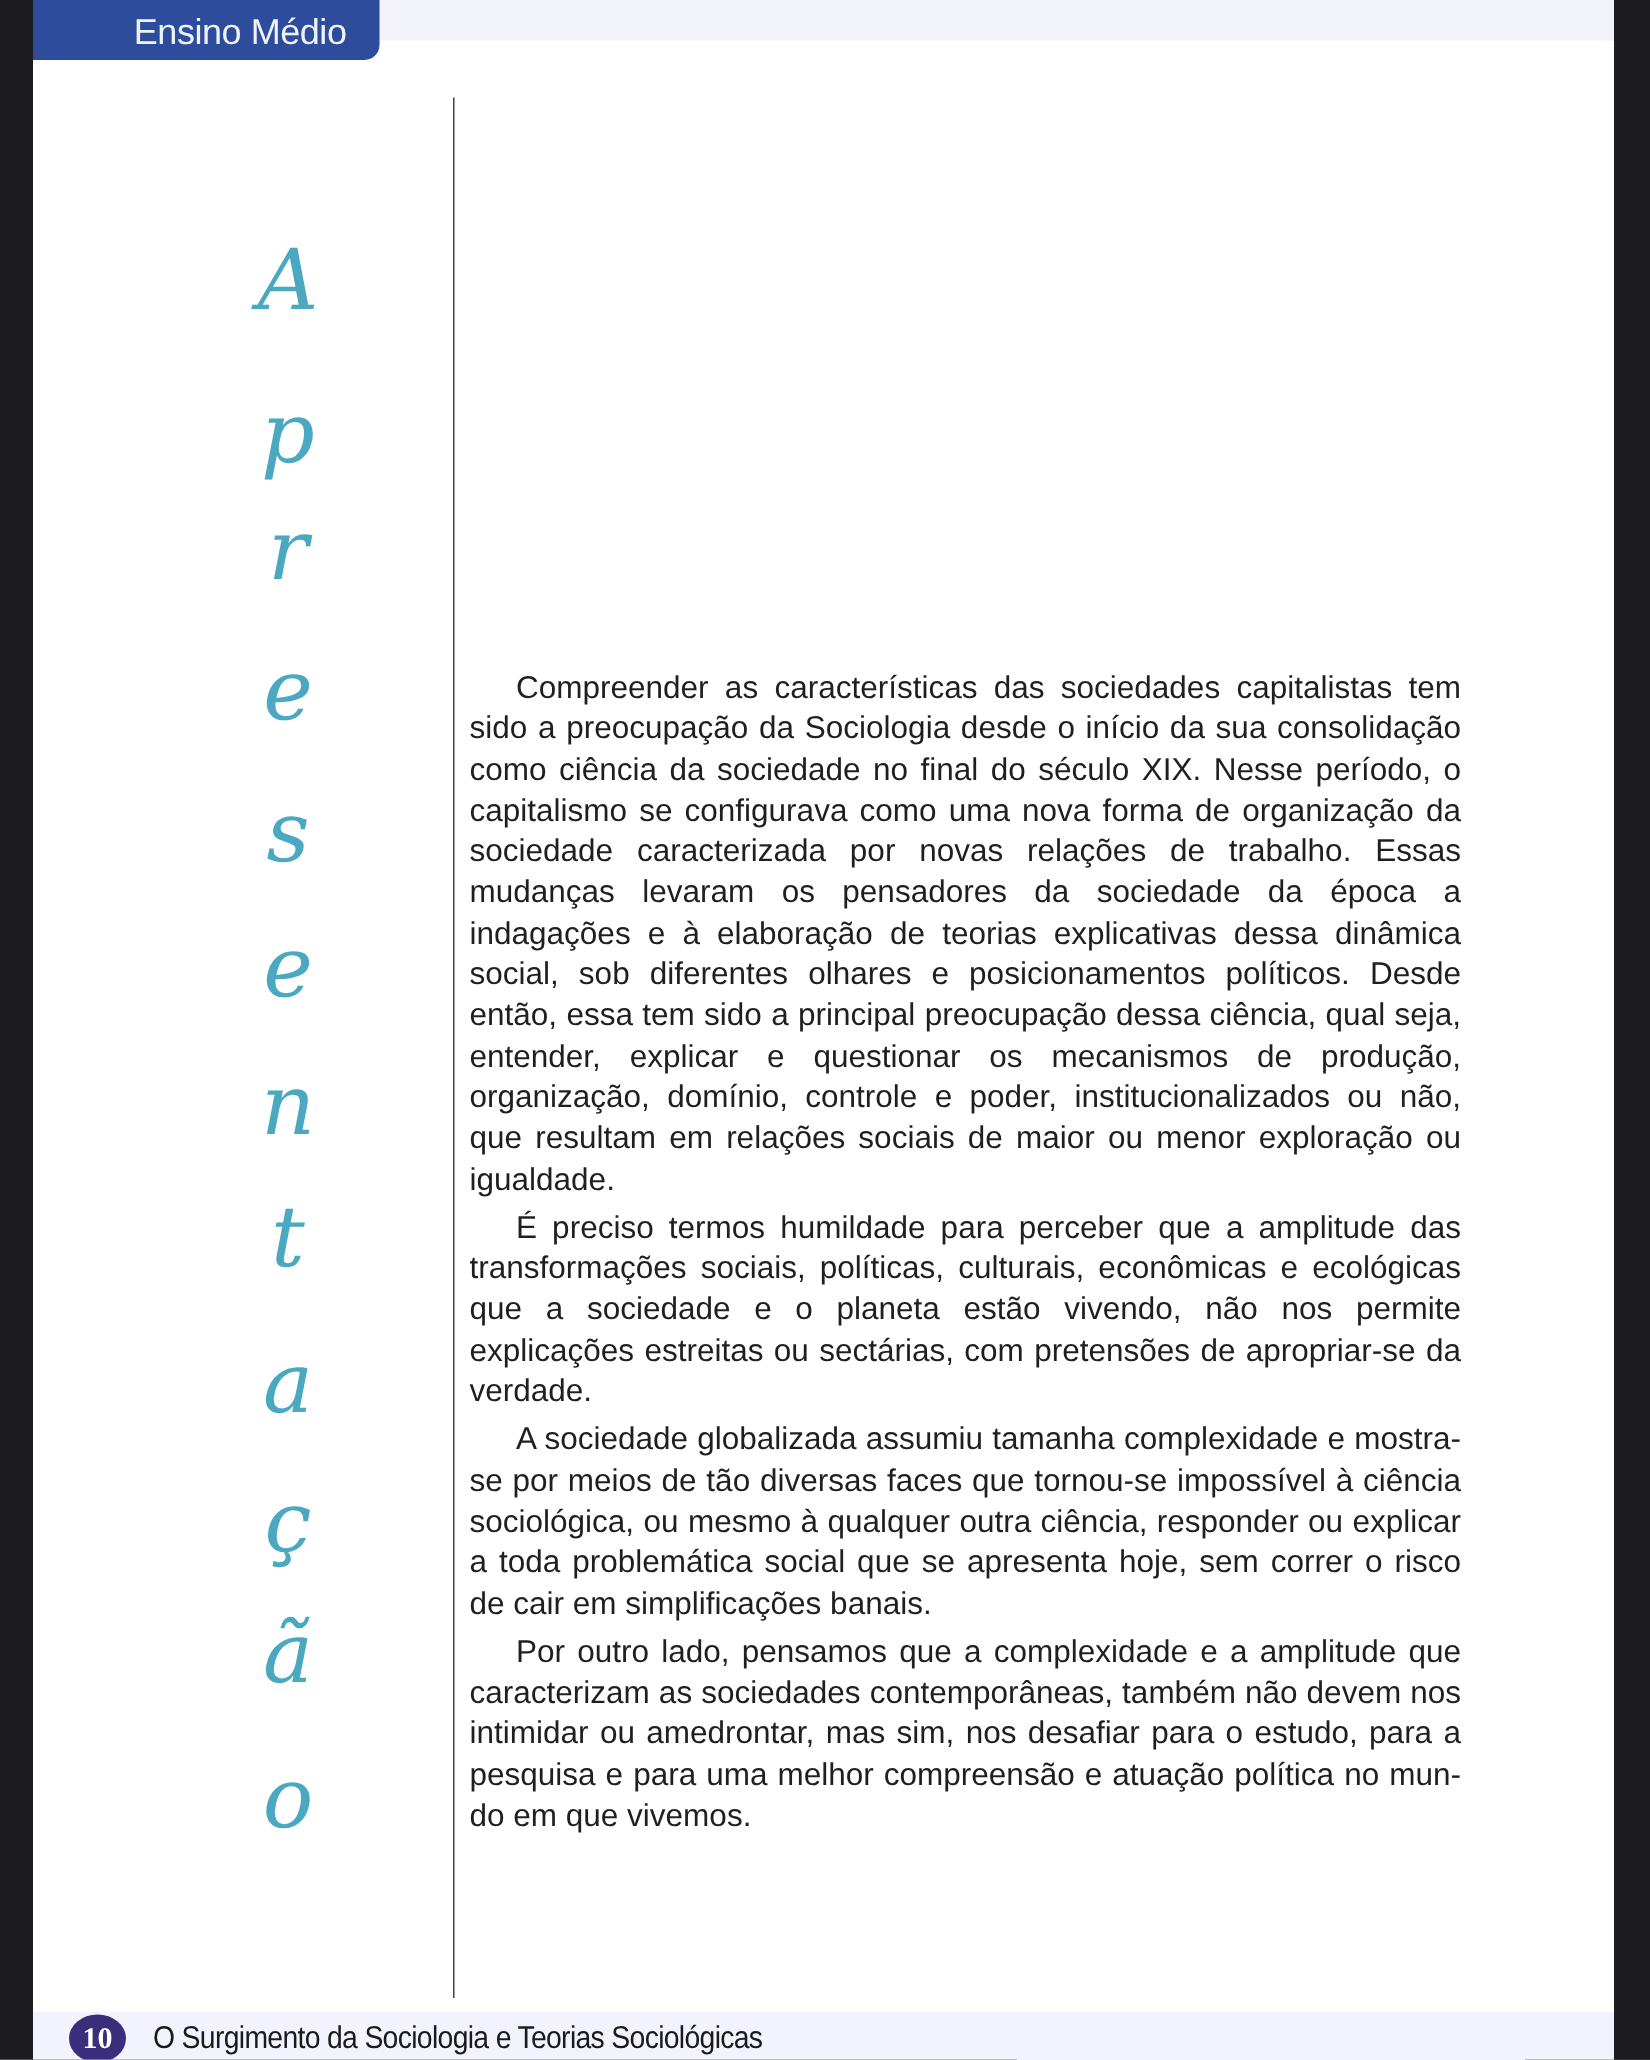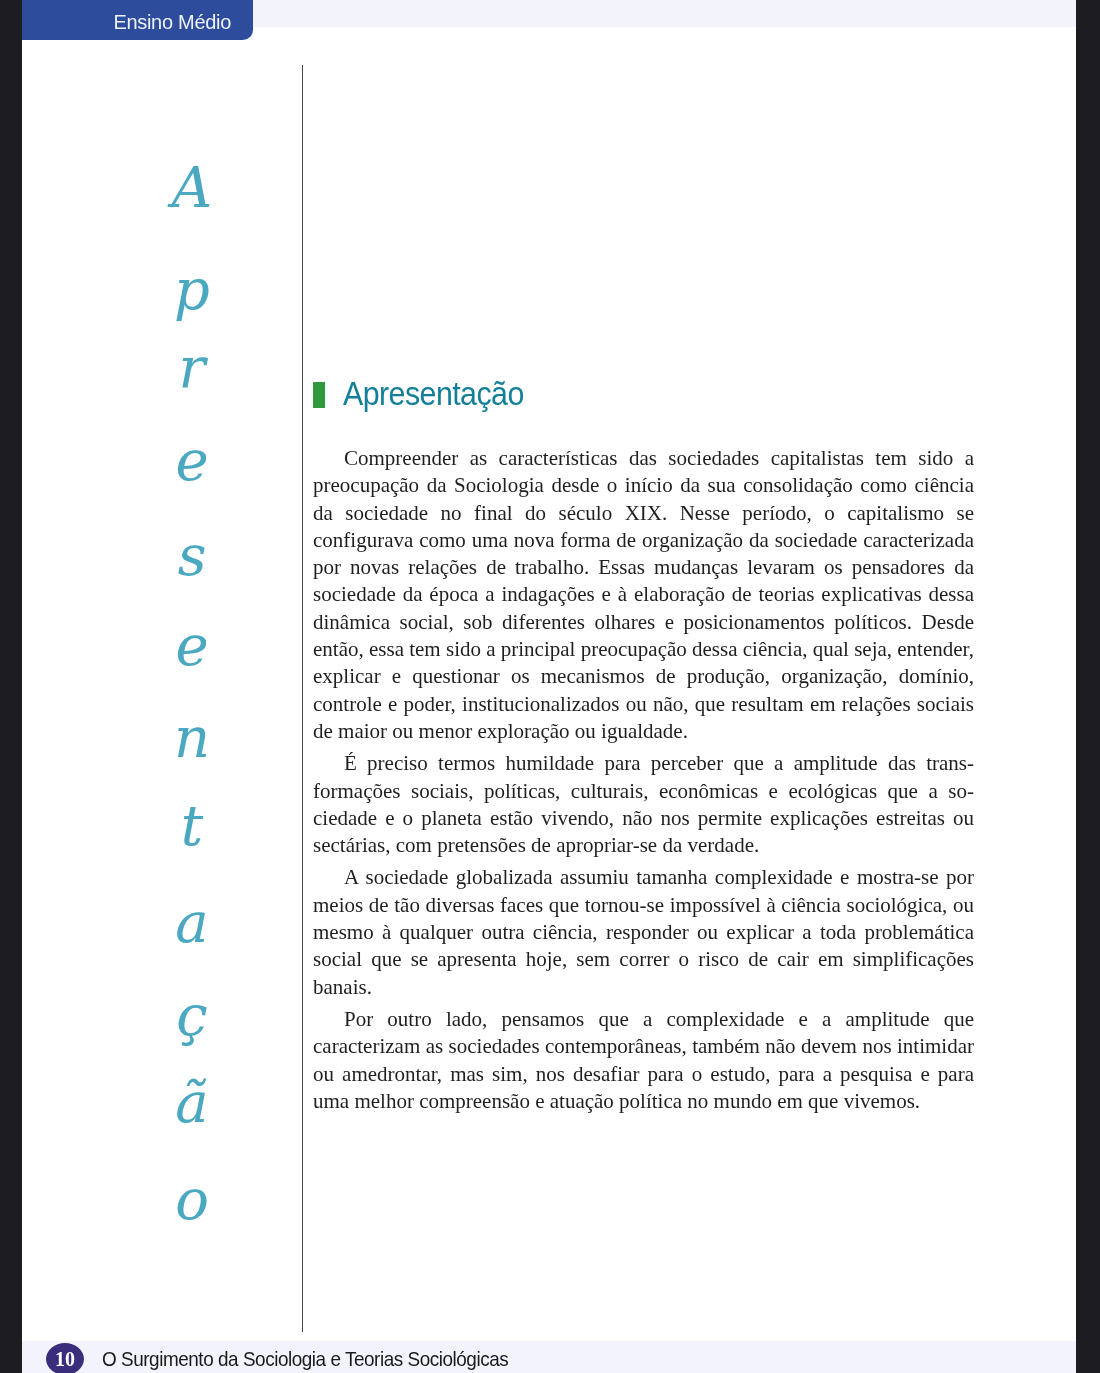--- a/index.html
+++ b/index.html
@@ -30,21 +30,21 @@
     .level-tab {
       position: absolute;
       left: 0;
       top: 0;
       width: 231px;
       height: 40px;
       background: #2d4c9c;
       border-bottom-right-radius: 10px;
       color: #eef2fb;
       font-family: "Liberation Sans", sans-serif;
-      font-size: 20px;
+      font-size: 24px;
       line-height: 44px;
       text-align: right;
       box-sizing: border-box;
       padding-right: 22px;
       transform-origin: right center;
       letter-spacing: -0.3px;
     }
     .vertical-rule {
       position: absolute;
       left: 280px;
@@ -89,21 +89,21 @@
       color: #137f98;
       letter-spacing: -0.6px;
       transform: scaleX(0.92);
       transform-origin: left center;
     }
     .body-text {
       position: absolute;
       left: 291px;
       top: 445px;
       width: 661px;
-      font-family: Liberation Serif, serif;
+      font-family: Liberation Sans, sans-serif;
       font-size: 21px;
       line-height: 27.3px;
       color: #1f1f1f;
       text-align: justify;
       hyphens: manual;
     }
     .body-text p {
       margin: 0 0 5px 0;
       text-indent: 31px;
     }
@@ -168,24 +168,20 @@
     <div class="side-letter" style="top:378px">s</div>
     <div class="side-letter" style="top:468px">e</div>
     <div class="side-letter" style="top:560px">n</div>
     <div class="side-letter" style="top:648px">t</div>
     <div class="side-letter" style="top:745px">a</div>
     <div class="side-letter" style="top:838px">ç</div>
     <div class="side-letter" style="top:925px">ã</div>
     <div class="side-letter" style="top:1022px">o</div>
   </div>
 
-  <div class="section-heading">
-    <div class="heading-marker"></div>
-    <div class="heading-text">Apresentação</div>
-  </div>
 
   <div class="body-text">
     <p>Compreender as características das sociedades capitalistas tem sido a preocupação da Sociologia desde o início da sua consolidação co­mo ciência da sociedade no final do século XIX. Nesse período, o ca­pitalismo se configurava como uma nova forma de organização da so­ciedade caracterizada por novas relações de trabalho. Essas mudanças levaram os pensadores da sociedade da época a indagações e à elabo­ração de teorias explicativas dessa dinâmica social, sob diferentes olha­res e posicionamentos políticos. Desde então, essa tem sido a principal preocupação dessa ciência, qual seja, entender, explicar e questionar os mecanismos de produção, organização, domínio, controle e poder, institucionalizados ou não, que resultam em relações sociais de maior ou menor exploração ou igualdade.</p>
     <p>É preciso termos humildade para perceber que a amplitude das trans­formações sociais, políticas, culturais, econômicas e ecológicas que a so­ciedade e o planeta estão vivendo, não nos permite explicações estreitas ou sectárias, com pretensões de apropriar-se da verdade.</p>
     <p>A sociedade globalizada assumiu tamanha complexidade e mostra-se por meios de tão diversas faces que tornou-se impossível à ciência sociológica, ou mesmo à qualquer outra ciência, responder ou expli­car a toda problemática social que se apresenta hoje, sem correr o ris­co de cair em simplificações banais.</p>
     <p>Por outro lado, pensamos que a complexidade e a amplitude que caracterizam as sociedades contemporâneas, também não devem nos intimidar ou amedrontar, mas sim, nos desafiar para o estudo, para a pesquisa e para uma melhor compreensão e atuação política no mun­do em que vivemos.</p>
   </div>
 
   <div class="footer-strip"></div>
   <div class="page-number">10</div>

